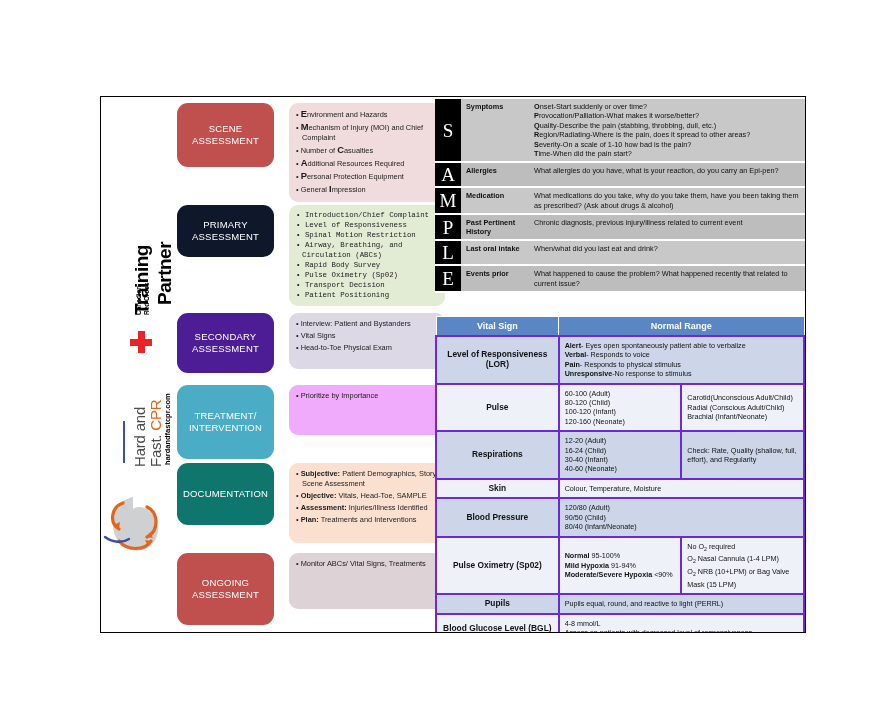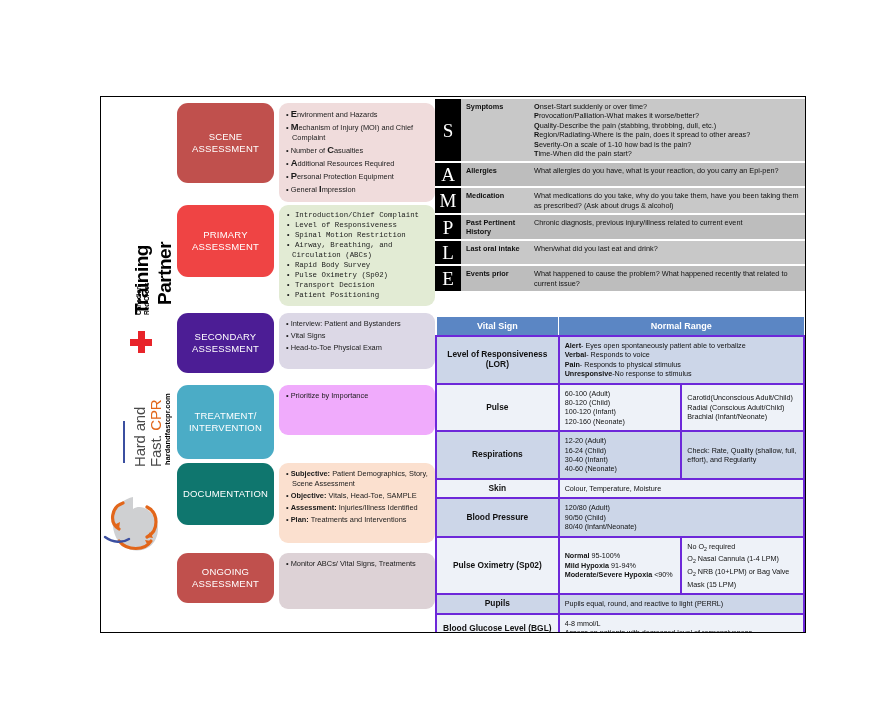--- a/index.html
+++ b/index.html
@@ -76,21 +76,21 @@
   
   .flowrow { position: absolute; left: 76px; width: 258px; }
   .pill {
     position: absolute; left: 0; top: 0;
     width: 97px; border-radius: 11px;
     color: #ffffff; font-size: 9.5px; line-height: 12px;
     display: flex; align-items: center; justify-content: center;
     text-align: center; letter-spacing: 0.2px;
   }
   .notes {
-    position: absolute; left: 102px; top: 0;
+    position: absolute; left: 112px; top: 0;
     width: 156px; border-radius: 9px;
     font-size: 7.4px; line-height: 9.6px; color: #1b1b1b;
     padding: 6px 7px 5px 7px;
   }
   .notes ul { margin: 0; padding: 0; list-style: none; }
   .notes li { margin: 0 0 2.5px 0; padding-left: 6px; text-indent: -6px; }
   .notes li::before { content: "\2022\00a0"; }
   .cap { font-size: 9.4px; font-weight: bold; }
   .bld { font-weight: bold; }
   .tight li { margin-bottom: 0.5px; font-family: Liberation Mono, monospace; }
@@ -167,34 +167,34 @@
       <path d="M44 28 C56 34 56 52 44 58" stroke="#e2661a" stroke-width="3.2" fill="none" stroke-linecap="round"></path>
       <path d="M44 58 l6 1 l-3 -6 Z" fill="#e2661a"></path>
       <path d="M16 62 C24 72 42 72 48 62" stroke="#e2661a" stroke-width="3.2" fill="none" stroke-linecap="round"></path>
       <path d="M48 62 l-6 -1 l3 6 Z" fill="#e2661a"></path>
       <path d="M2 58 C10 64 20 64 26 60" stroke="#3b4fa0" stroke-width="2.4" fill="none" stroke-linecap="round"></path>
     </svg>
   </div>
 
   <div id="flow">
       <div class="flowrow" style="top: 6px; height: 94px;">
-        <div class="pill" style="height:80px;background:#c0504d">SCENE ASSESSMENT</div>
+        <div class="pill" style="height:64px;background:#c0504d">SCENE ASSESSMENT</div>
         <div class="notes" style="min-height:94px;background:#f0dcdc">
           <ul>
             <li><span class="cap">E</span>nvironment and Hazards</li>
             <li><span class="cap">M</span>echanism of Injury (MOI) and Chief Complaint</li>
             <li>Number of <span class="cap">C</span>asualties</li>
             <li><span class="cap">A</span>dditional Resources Required</li>
             <li><span class="cap">P</span>ersonal Protection Equipment</li>
             <li>General <span class="cap">I</span>mpression</li>
           </ul>
         </div>
       </div>
       <div class="flowrow" style="top: 108px; height: 92px;">
-        <div class="pill" style="height:72px;background:#ef4444">PRIMARY ASSESSMENT</div>
+        <div class="pill" style="height:52px;background:#0f172a">PRIMARY ASSESSMENT</div>
         <div class="notes tight" style="min-height:92px;background:#e2ebd4">
           <ul>
             <li>Introduction/Chief Complaint</li>
             <li>Level of Responsiveness</li>
             <li>Spinal Motion Restriction</li>
             <li>Airway, Breathing, and Circulation (ABCs)</li>
             <li>Rapid Body Survey</li>
             <li>Pulse Oximetry (Sp02)</li>
             <li>Transport Decision</li>
             <li>Patient Positioning</li>
@@ -224,21 +224,21 @@
         <div class="notes" style="min-height:80px;background:#fbe0cf">
           <ul>
             <li><span class="bld">Subjective:</span> Patient Demographics, Story, Scene Assessment</li>
             <li><span class="bld">Objective:</span> Vitals, Head-Toe, SAMPLE</li>
             <li><span class="bld">Assessment:</span> Injuries/Illness Identified</li>
             <li><span class="bld">Plan:</span> Treatments and Interventions</li>
           </ul>
         </div>
       </div>
       <div class="flowrow" style="top: 456px; height: 62px;">
-        <div class="pill" style="height:50px;background:#c0504d">ONGOING ASSESSMENT</div>
+        <div class="pill" style="height:72px;background:#c0504d">ONGOING ASSESSMENT</div>
         <div class="notes" style="min-height:56px;background:#ddd2d6">
           <ul>
             <li>Monitor ABCs/ Vital Signs, Treatments</li>
           </ul>
         </div>
       </div>
     </div>
 
   <table id="sample">
       <tbody>

